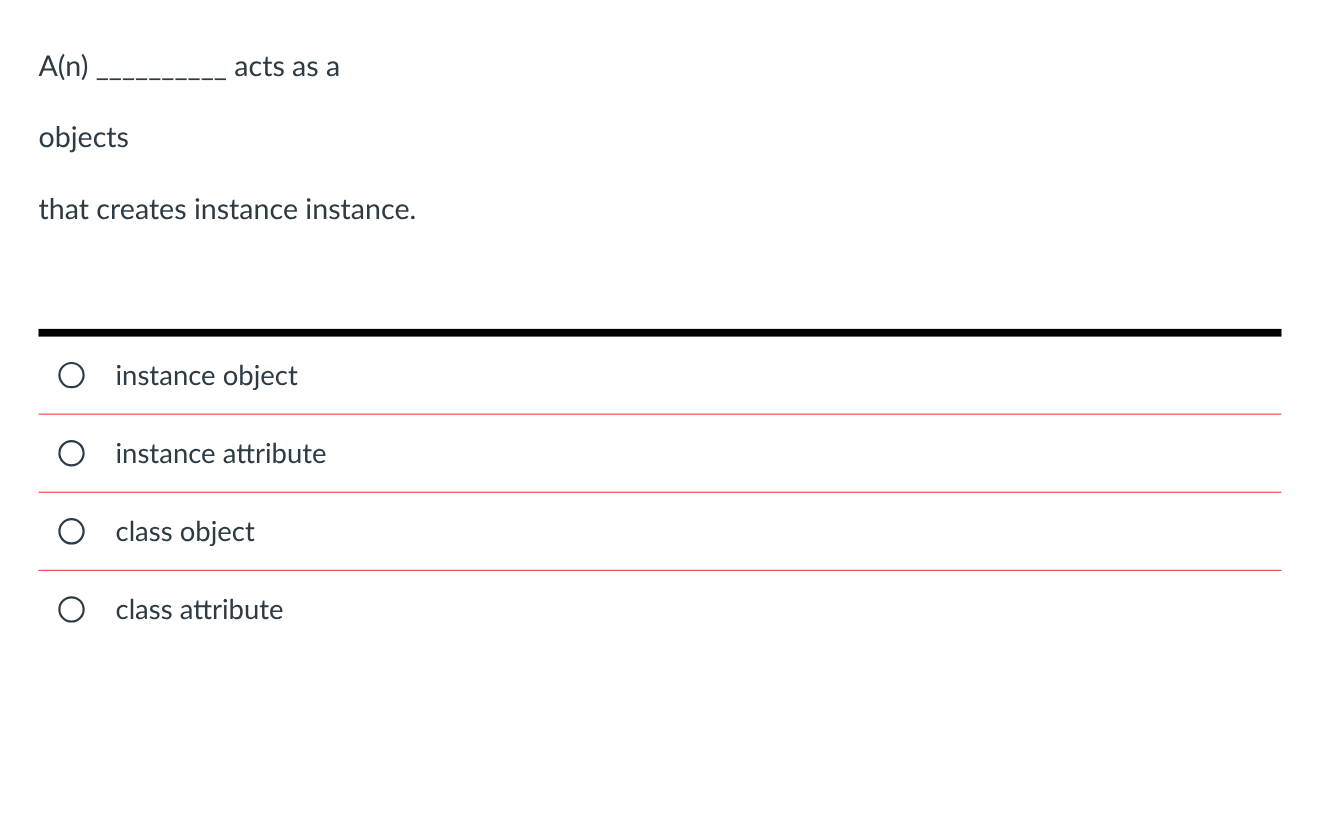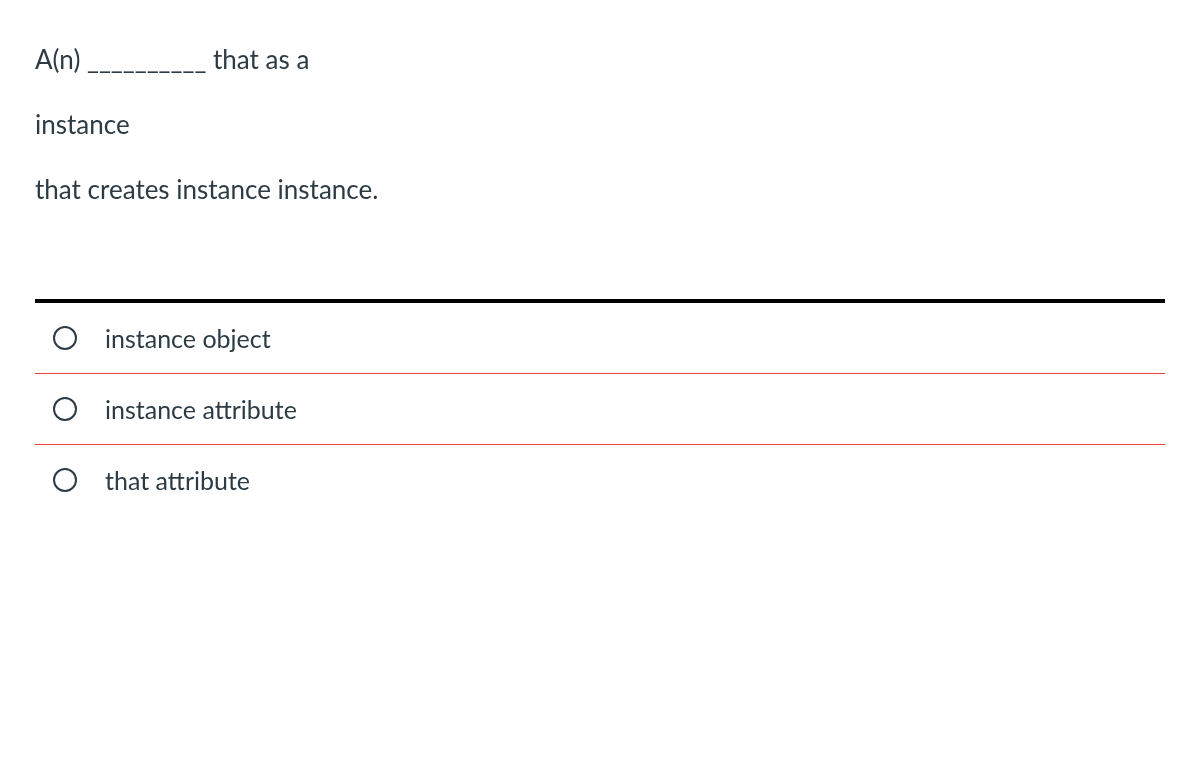--- a/index.html
+++ b/index.html
@@ -30,52 +30,56 @@
       width: 100%;
     }
     .option-row {
       display: flex;
       align-items: center;
       padding: 20px 10px;
       border-top: 1px solid #ef4444;
       cursor: pointer;
     }
     .option-row:first-child {
-      border-top: 4px solid #000000;
+      border-top: 7px solid #000000;
     }
     .radio-circle {
       width: 24px;
       height: 24px;
       border: 2px solid #2d3b45;
       border-radius: 50%;
       flex-shrink: 0;
       margin-right: 28px;
       margin-left: 8px;
     }
     .option-label {
       font-size: 25px;
       color: #2d3b45;
       font-weight: 400;
     }
   </style>
 </head>
 <body>
 
 <div class="question-text">
-  <p>A(n) __________ that as a</p>
-  <p>instance</p>
+  <p>A(n) __________ acts as a</p>
+  <p>objects</p>
   <p>that creates instance instance.</p>
 </div>
 
 <div class="options-container">
   <div class="option-row">
     <span class="radio-circle"></span>
     <span class="option-label">instance object</span>
   </div>
   <div class="option-row">
     <span class="radio-circle"></span>
     <span class="option-label">instance attribute</span>
   </div>
   <div class="option-row">
     <span class="radio-circle"></span>
-    <span class="option-label">that attribute</span>
+    <span class="option-label">class object</span>
+  </div>
+  <div class="option-row">
+    <span class="radio-circle"></span>
+    <span class="option-label">class attribute</span>
   </div>
 </div>
 
 </body></html>

